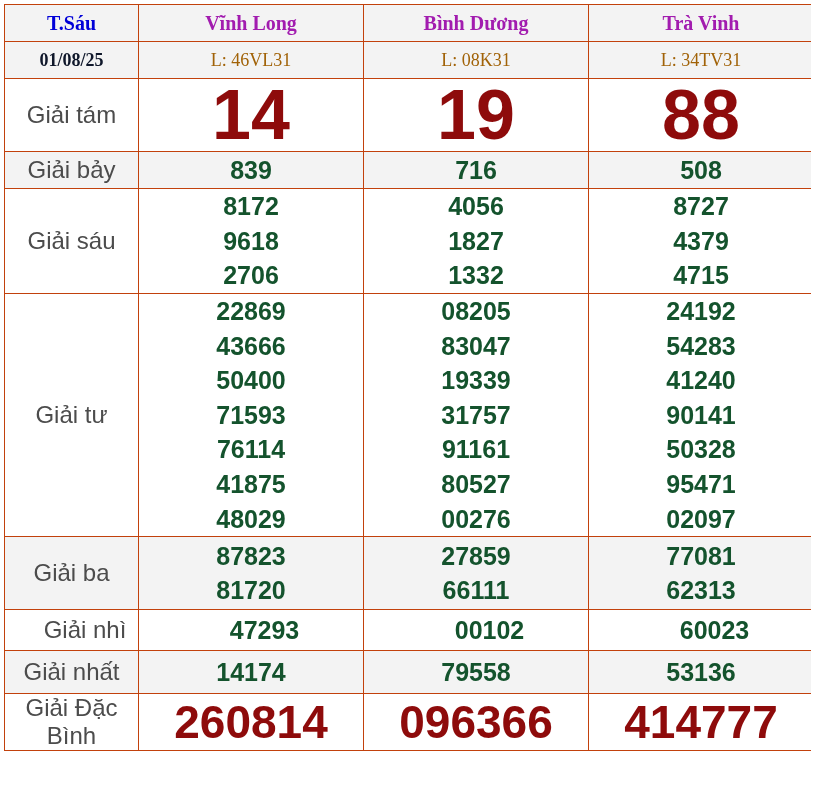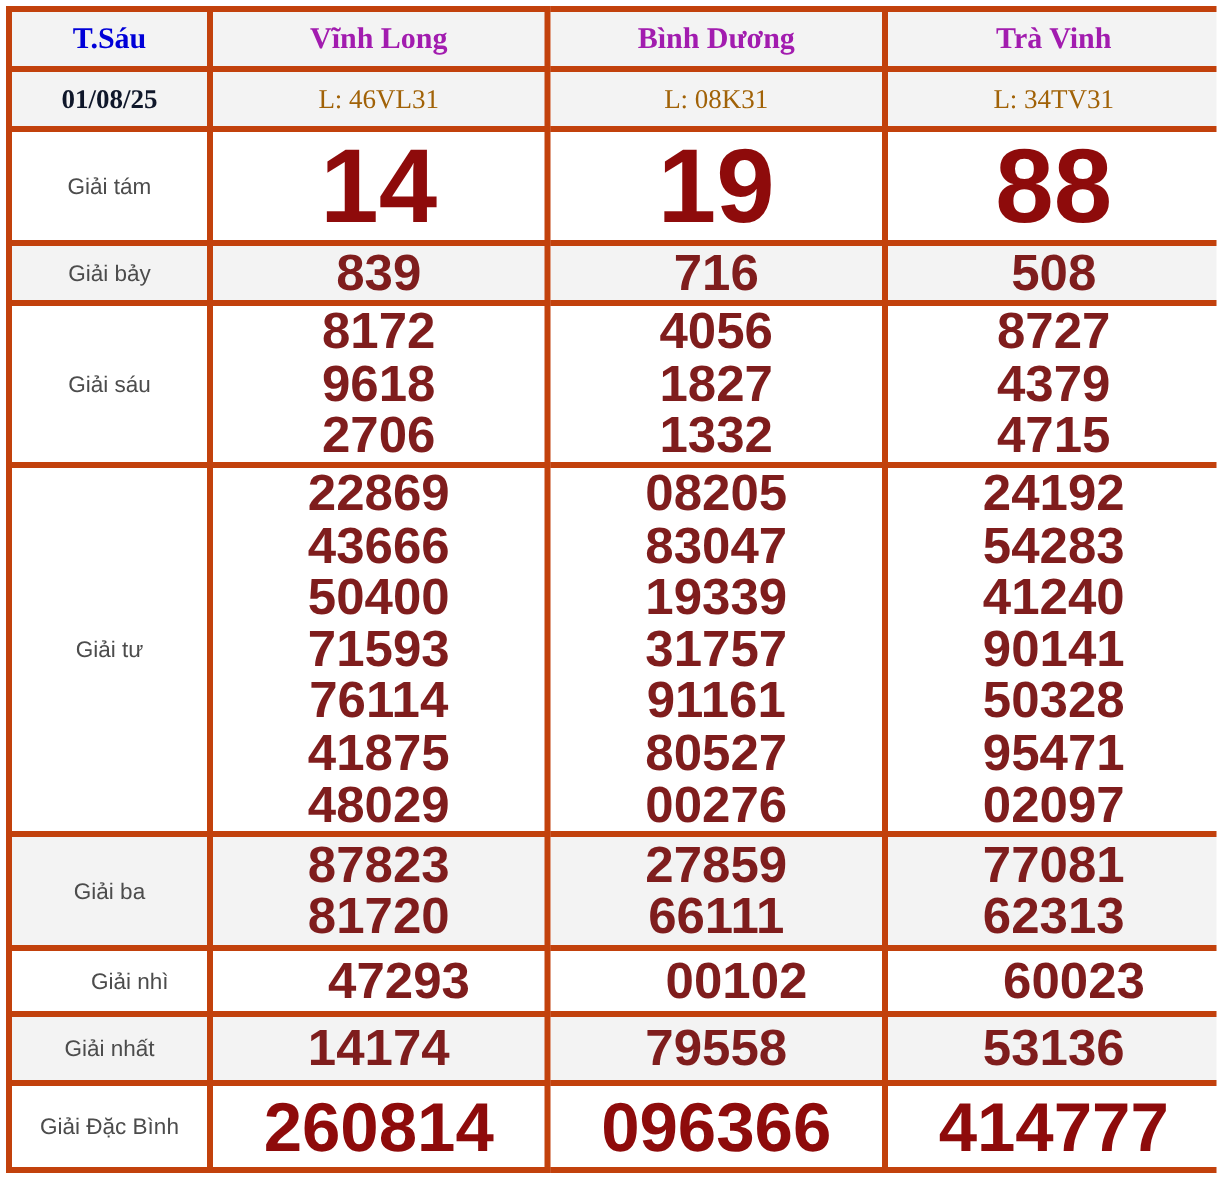--- a/index.html
+++ b/index.html
@@ -7,21 +7,21 @@
     padding: 2px;
     background: #ffffff;
     font-family: "Liberation Sans", sans-serif;
   }
   table.lotto {
     border-collapse: collapse;
     width: 809px;
     table-layout: fixed;
   }
   table.lotto td {
-    border: 4px solid #c2410c;
+    border: 1px solid #c2410c;
     text-align: center;
     vertical-align: middle;
     padding: 0;
     overflow: hidden;
   }
   col.c-label { width: 134px; }
   col.c-prov  { width: 225px; }
 
   tr.gray td { background: #f3f3f3; }
   tr.white td { background: #ffffff; }
@@ -44,30 +44,30 @@
   }
   td.code {
     font-family: "Liberation Serif", serif;
     font-weight: normal;
     font-size: 18px;
     color: #a16207;
   }
 
   
   td.label {
-    font-size: 15px;
+    font-size: 24px;
     color: #4c4c4c;
     background: inherit;
   }
 
   
   td.num {
     font-weight: bold;
-    font-size: 34px;
-    color: #7f1d1d;
+    font-size: 25px;
+    color: #14532d;
   }
   td.num .v { line-height: 34.6px; }
 
   
   td.big {
     font-size: 70px;
     color: #8e0b0b;
     margin-left: 28px;
   }
   td.big .v { line-height: 72px; }

